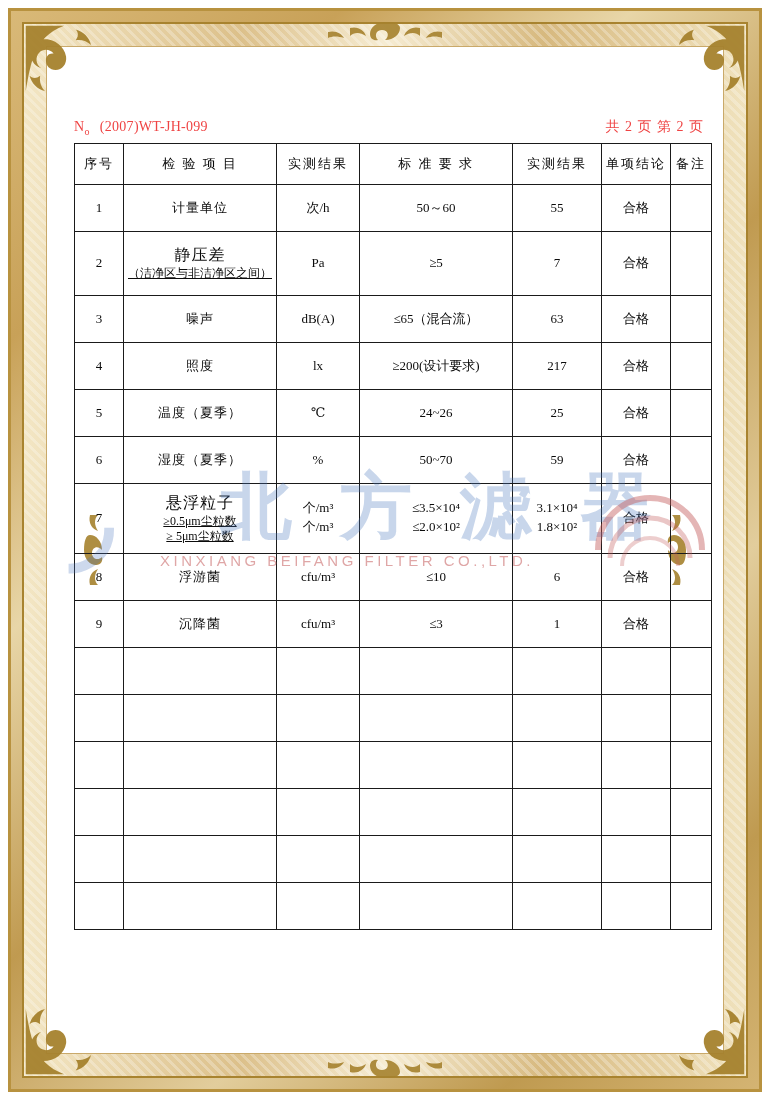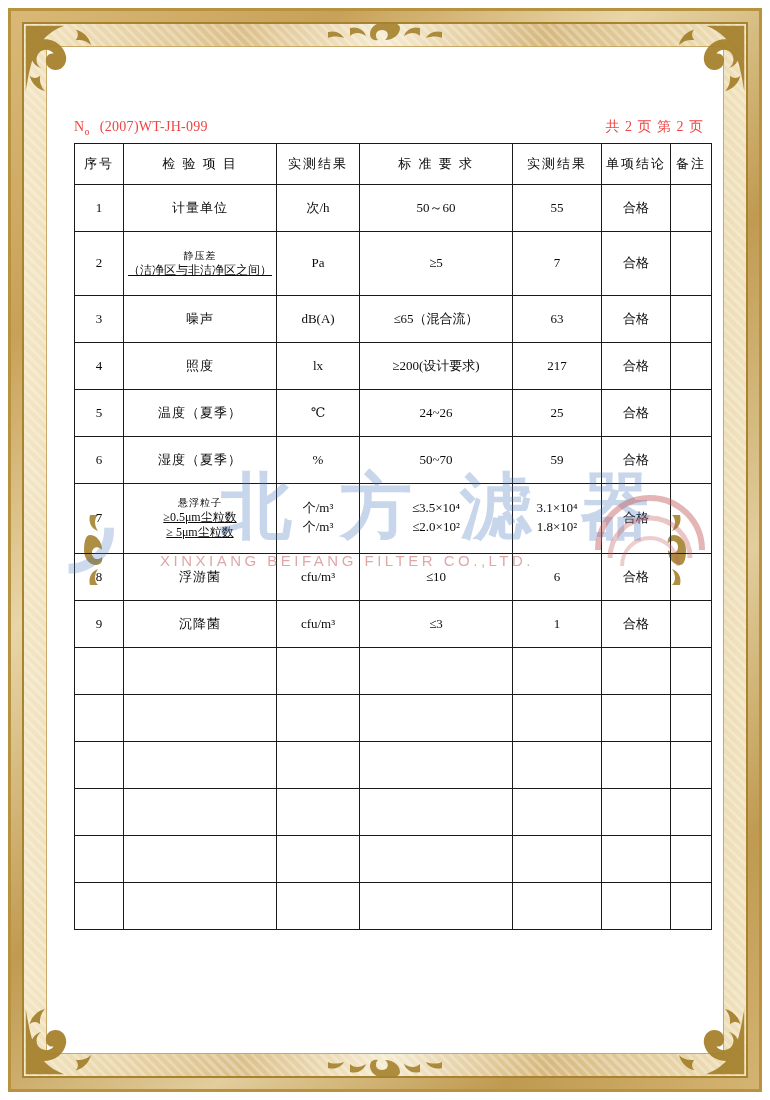--- a/index.html
+++ b/index.html
@@ -121,21 +121,21 @@
   }
   .col-no     { width: 48px; }
   .col-item   { width: 152px; }
   .col-unit   { width: 82px; }
   .col-std    { width: 152px; }
   .col-res    { width: 88px; }
   .col-concl  { width: 68px; }
   .col-remark { width: 40px; }
 
   .item-main {
-    font-size: 10px;
+    font-size: 16px;
     letter-spacing: 1px;
   }
   .item-sub {
     font-size: 12px;
     line-height: 1.25;
     letter-spacing: 0;
     text-decoration: underline;
   }
   .two-line {
     line-height: 1.45;

